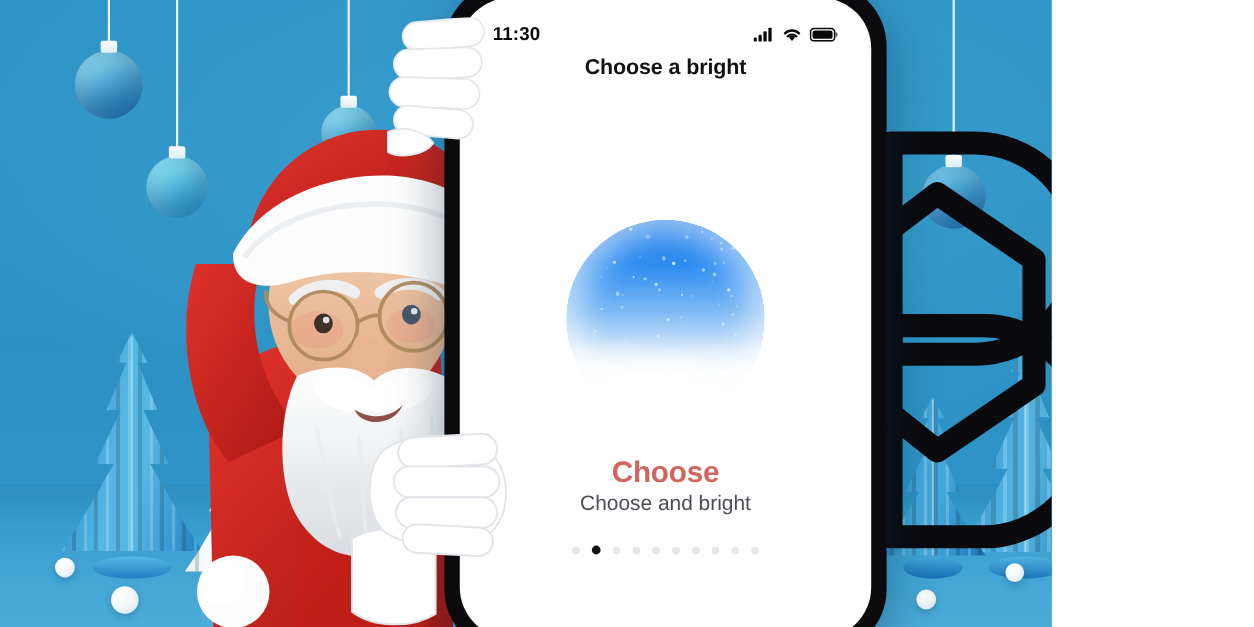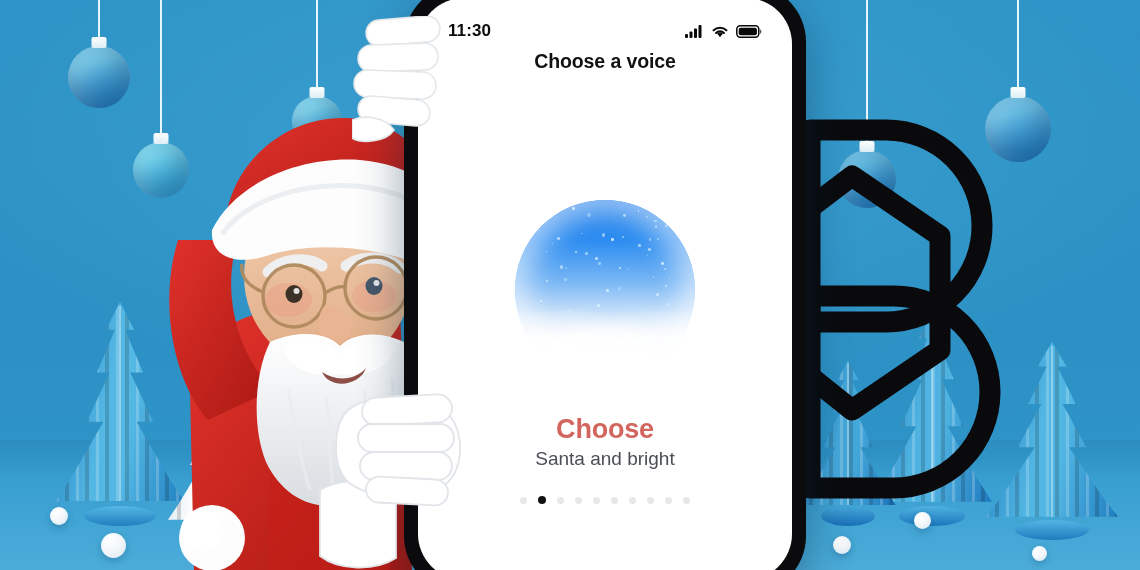--- a/index.html
+++ b/index.html
@@ -6,21 +6,21 @@
 
   html, body {
     width: 1140px;
     height: 570px;
     overflow: hidden;
     font-family: "Liberation Sans", sans-serif;
   }
 
   #scene {
     position: relative;
-    width: 1140px;
+    width: 956px;
     height: 570px;
     overflow: hidden;
     background: #2e93c6;
   }
 
   
   .backdrop {
     position: absolute;
     inset: 0;
     background:
@@ -407,21 +407,21 @@
             <path d="M5.1 8.0 A5.6 5.6 0 0 1 12.9 8.0" stroke="#0a0a0a" stroke-width="2.1" fill="none" stroke-linecap="round"></path>
           </svg>
           <svg width="26" height="13" viewBox="0 0 26 13">
             <rect x="0.8" y="0.8" width="22" height="11.4" rx="3.4" fill="none" stroke="#0a0a0a" stroke-width="1.5"></rect>
             <rect x="2.7" y="2.7" width="18.2" height="7.6" rx="2" fill="#0a0a0a"></rect>
             <path d="M24.3 4.4 C25.6 4.8 25.6 8.2 24.3 8.6 Z" fill="#0a0a0a"></path>
           </svg>
         </div>
       </div>
 
-      <div class="screen-title">Choose a voice</div>
+      <div class="screen-title">Choose a bright</div>
 
       <div class="voice-avatar">
         <div class="sky"></div>
         <div class="stars" id="avatar-stars">
             <div class="star" style="left: 53.5525%; top: 21.3574%; width: 2.63293px; height: 2.63293px; opacity: 0.942255;"></div>
             <div class="star" style="left: 81.0711%; top: 34.6938%; width: 2.81325px; height: 2.81325px; opacity: 0.899196;"></div>
             <div class="star" style="left: 25.6092%; top: 61.8476%; width: 1.37894px; height: 1.37894px; opacity: 0.466013;"></div>
             <div class="star" style="left: 40.2614%; top: 7.42398%; width: 3.58262px; height: 3.58262px; opacity: 0.368152;"></div>
             <div class="star" style="left: 85.6171%; top: 43.0737%; width: 1.37278px; height: 1.37278px; opacity: 0.835747;"></div>
             <div class="star" style="left: 59.922%; top: 7.69535%; width: 2.97894px; height: 2.97894px; opacity: 0.647575;"></div>
@@ -463,21 +463,21 @@
             <div class="star" style="left: 62.6216%; top: 37.9041%; width: 1.3784px; height: 1.3784px; opacity: 0.447648;"></div>
             <div class="star" style="left: 57.1875%; top: 48.4759%; width: 2.6589px; height: 2.6589px; opacity: 0.380815;"></div>
             <div class="star" style="left: 44.4217%; top: 31.5921%; width: 3.34923px; height: 3.34923px; opacity: 0.845375;"></div>
             <div class="star" style="left: 83.5405%; top: 13.1313%; width: 3.01398px; height: 3.01398px; opacity: 0.544907;"></div>
             <div class="star" style="left: 13.366%; top: 16.6995%; width: 1.43352px; height: 1.43352px; opacity: 0.807566;"></div>
           </div>
         <div class="fade"></div>
       </div>
 
       <div class="voice-name">Choose</div>
-      <div class="voice-tagline">Santa and bright</div>
+      <div class="voice-tagline">Choose and bright</div>
 
       <div class="pager" id="pager">
           <div class="dot"></div>
           <div class="dot active"></div>
           <div class="dot"></div>
           <div class="dot"></div>
           <div class="dot"></div>
           <div class="dot"></div>
           <div class="dot"></div>
           <div class="dot"></div>

